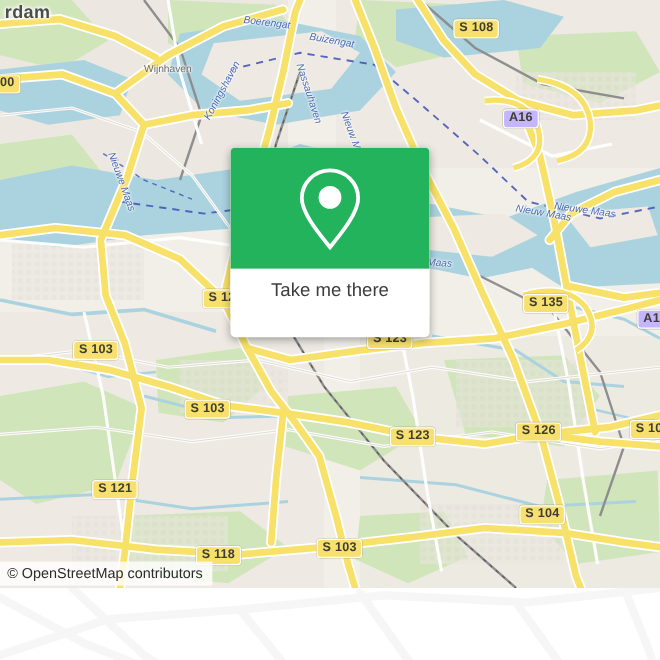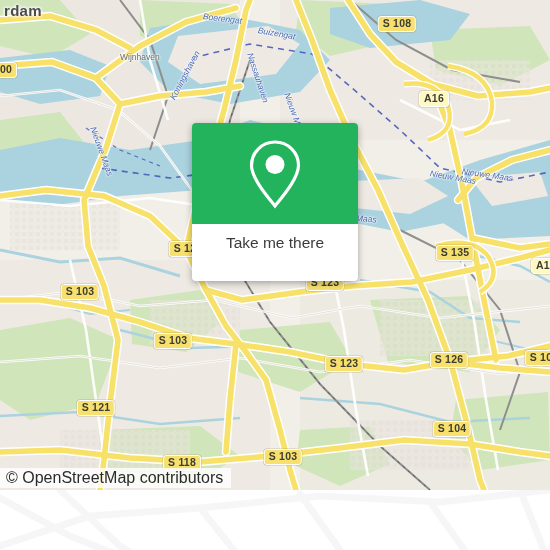--- a/index.html
+++ b/index.html
@@ -11,21 +11,21 @@
   .map{position:absolute;left:0;top:0;width:550px;height:490px;overflow:hidden;
        background:#f2efe9;}
   .map svg{position:absolute;left:0;top:0;}
 
   
   .shield{position:absolute;transform:translate(-50%,-50%);
           background:#f7e06e;border:1.6px solid #ffffff;border-radius:3px;
           color:#3d3d32;font-size:10.5px;font-weight:bold;letter-spacing:.2px;
           padding:1px 4px 2px 4px;line-height:11px;white-space:nowrap;
           box-shadow:0 0 0 .5px rgba(150,140,80,.45);}
-  .shield.mw{background:#fef9c3;}
+  .shield.mw{background:#c4b5fd;}
 
   
   .wlabel{position:absolute;color:#4a69b5;font-size:8.5px;white-space:nowrap;
           transform-origin:left center;font-style:italic;
           text-shadow:0 0 2px #fff,0 0 2px #fff,0 0 3px #fff;}
   .slabel{position:absolute;color:#6b6b6b;font-size:8.5px;white-space:nowrap;
           transform-origin:left center;
           text-shadow:0 0 2px #fff,0 0 2px #fff,0 0 3px #fff;}
   .clabel{position:absolute;color:#4c4c4c;font-size:15px;font-weight:bold;
           white-space:nowrap;letter-spacing:.3px;
@@ -36,21 +36,21 @@
         background:#ffffff;border-radius:4px;overflow:hidden;
         box-shadow:0 2px 7px rgba(0,0,0,.33);}
   .card-top{height:101px;background:#22b35c;display:flex;align-items:center;
             justify-content:center;}
   .card-bot{height:38px;display:flex;align-items:center;justify-content:center;
             background:#fff;}
   .card-bot span{color:#3c3c3c;font-size:15.5px;}
 
   
   .attrib{position:absolute;left:0;top:468px;padding:3px 8px 3px 6px;
-          background:rgba(255,255,255,.80);color:#2b2b2b;font-size:16px;
+          background:rgba(255,255,255,.80);color:#2b2b2b;font-size:12px;
           line-height:14px;white-space:nowrap;}
 
   
   .footer{position:absolute;left:0;top:490px;width:550px;height:60px;
           background:#ffffff;overflow:hidden;}
   .footer .wm{position:absolute;left:0;top:-40px;opacity:.5;}
 </style>
 </head>
 <body>
 

